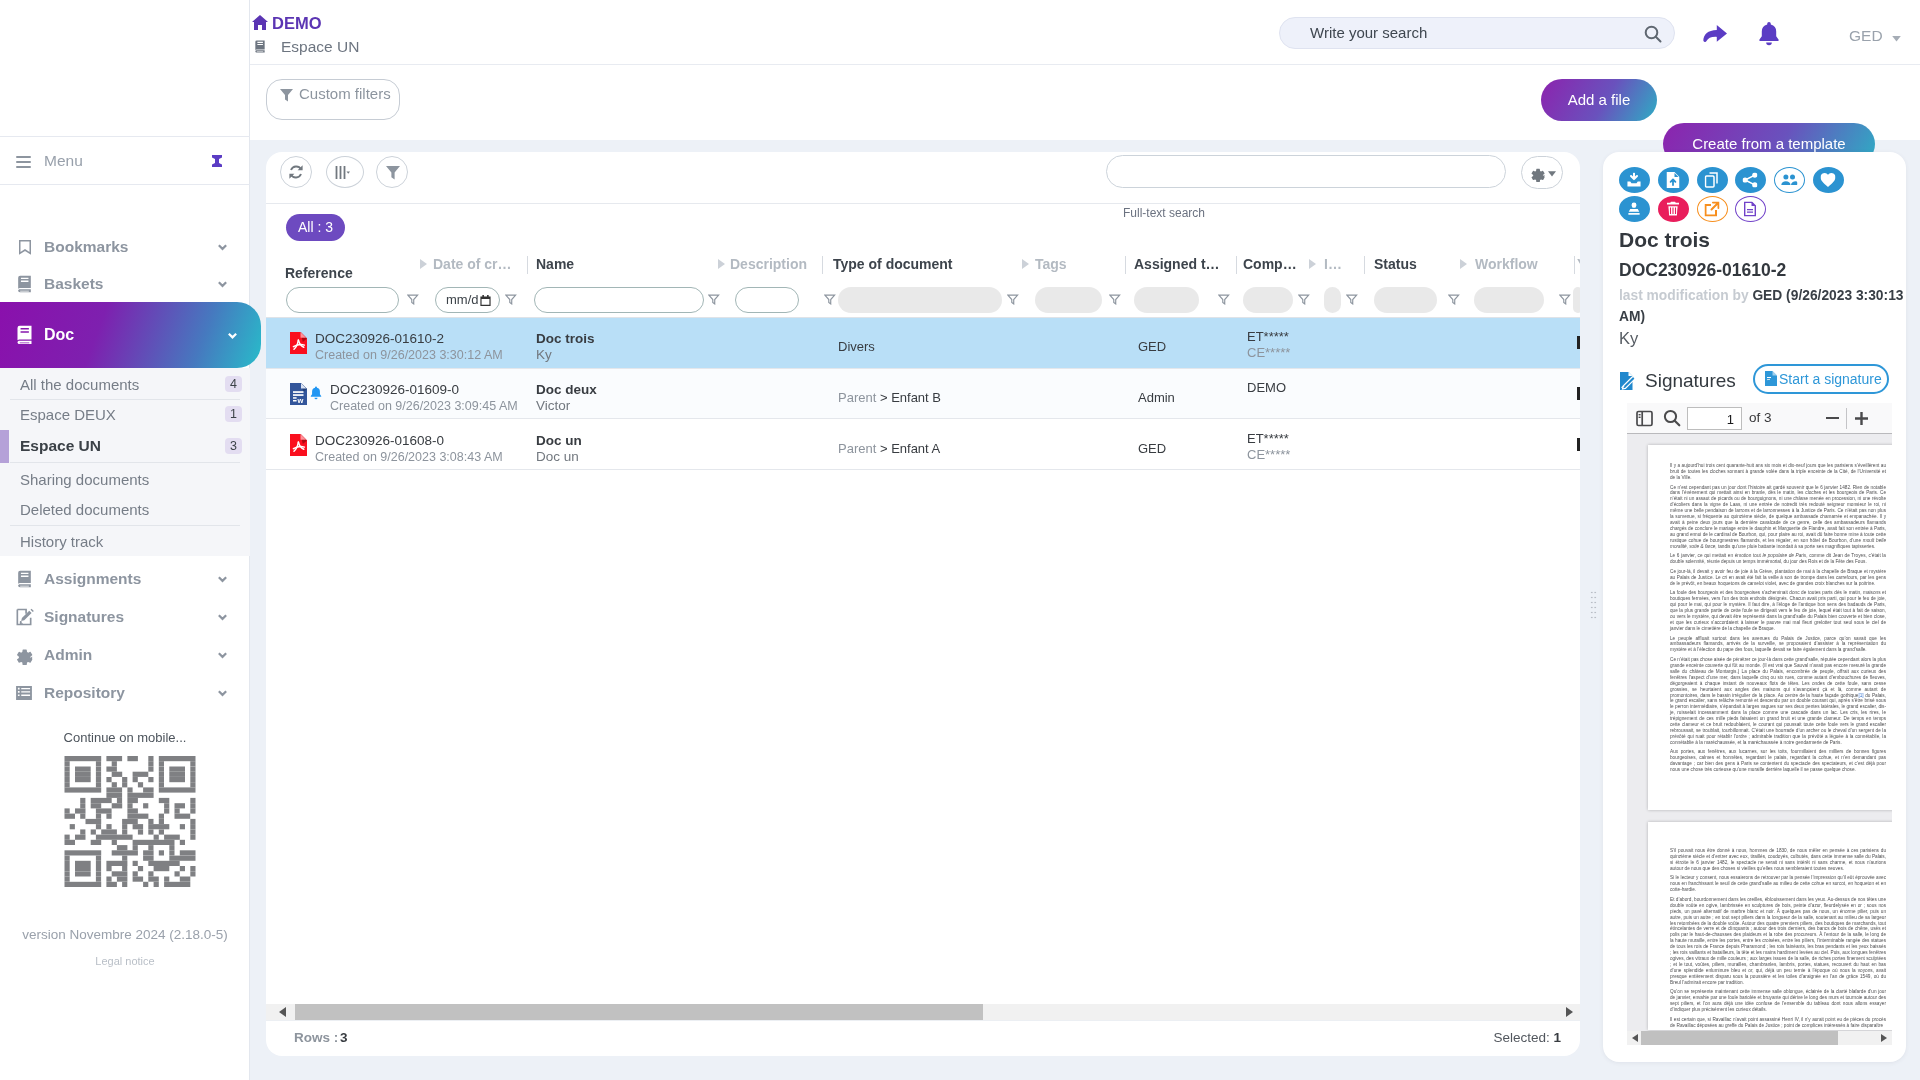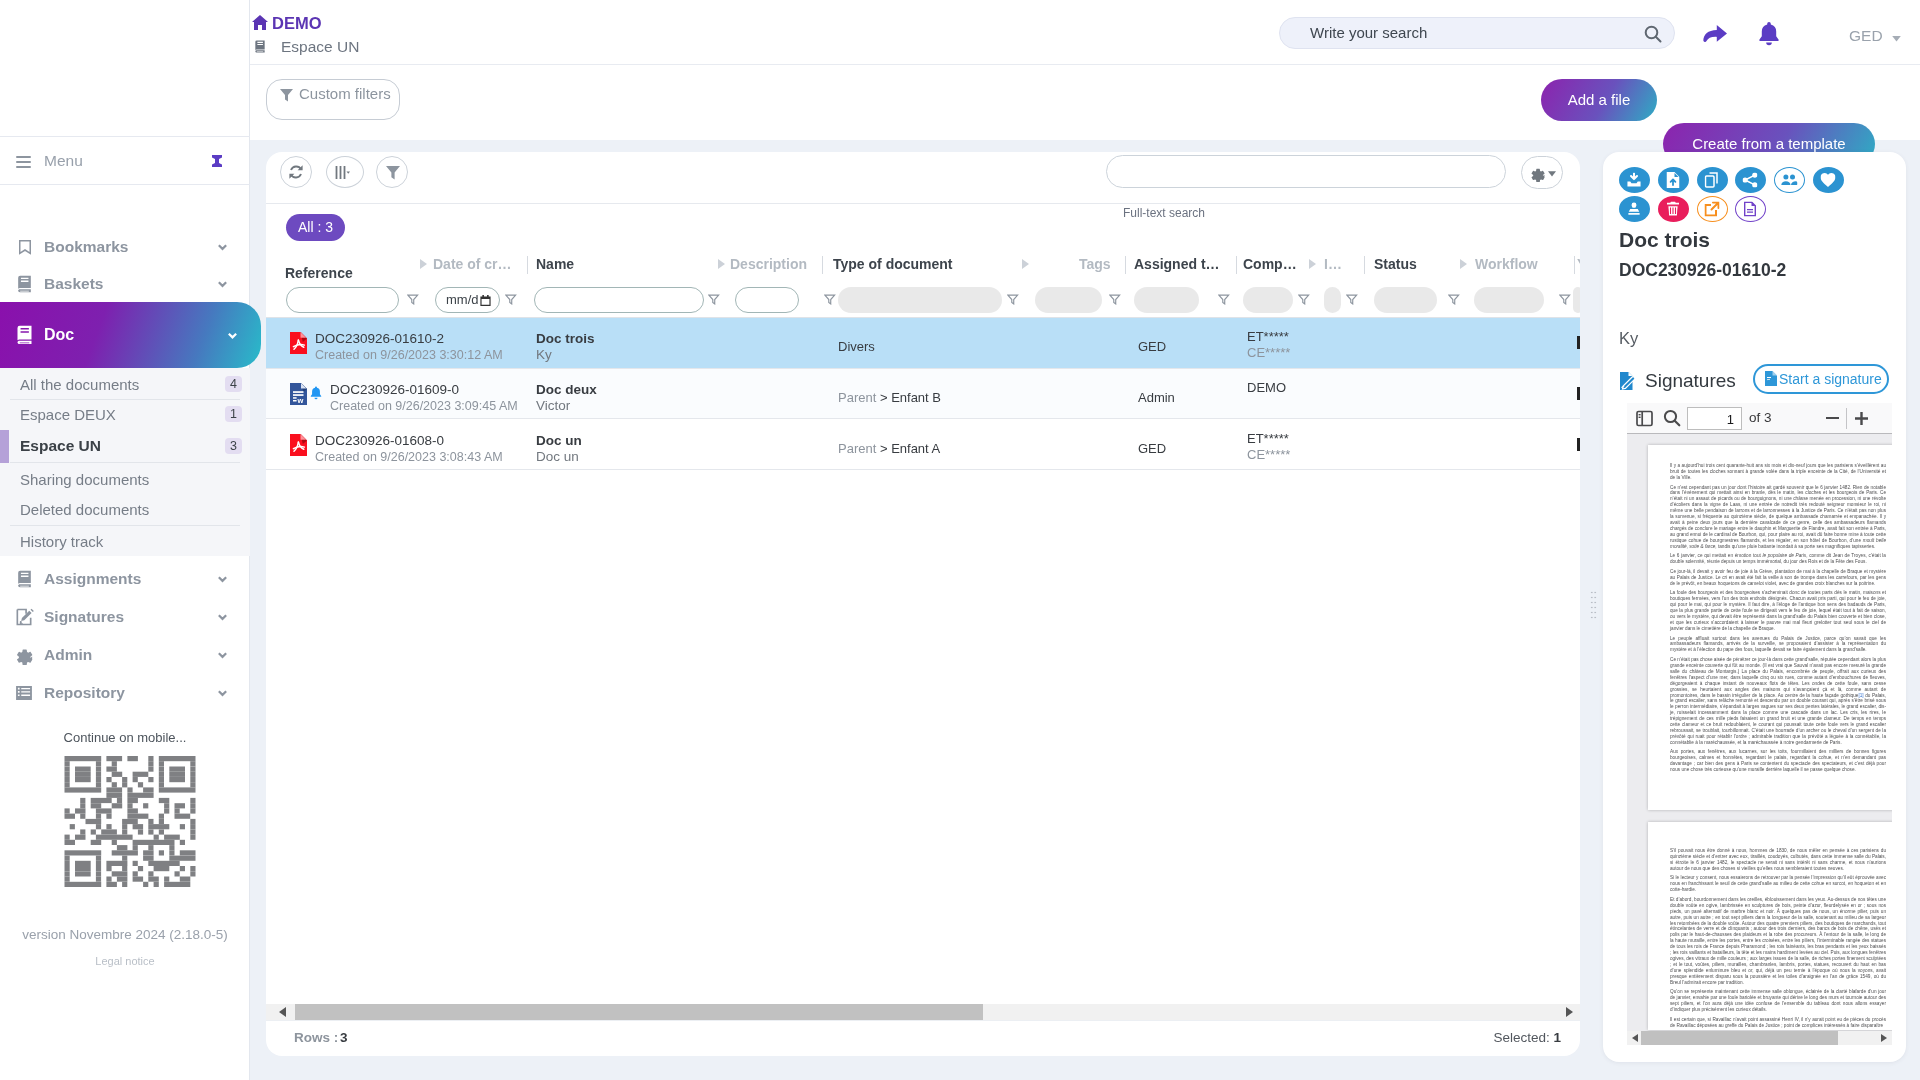--- a/index.html
+++ b/index.html
@@ -430,21 +430,21 @@
   <div class="hdr" style="left:19px;margin-top:9px;">Reference</div>
   <div class="htri" style="left:154px;"></div>
   <div class="hdr g" style="left:167px;">Date of cr…</div>
   <div class="hsep" style="left:261px;"></div>
   <div class="hdr" style="left:270px;">Name</div>
   <div class="htri" style="left:452px;"></div>
   <div class="hdr g" style="left:464px;">Description</div>
   <div class="hsep" style="left:556px;"></div>
   <div class="hdr" style="left:567px;">Type of document</div>
   <div class="htri" style="left:756px;"></div>
-  <div class="hdr g" style="left:769px;margin-left:44px;">Tags</div>
+  <div class="hdr g" style="left:769px;">Tags</div>
   <div class="hsep" style="left:859px;"></div>
   <div class="hdr" style="left:868px;">Assigned t…</div>
   <div class="hsep" style="left:970px;"></div>
   <div class="hdr" style="left:977px;">Comp…</div>
   <div class="htri" style="left:1043px;"></div>
   <div class="hdr g" style="left:1058px;">I…</div>
   <div class="hsep" style="left:1098px;"></div>
   <div class="hdr" style="left:1108px;">Status</div>
   <div class="htri" style="left:1194px;"></div>
   <div class="hdr g" style="left:1209px;">Workflow</div>
@@ -666,20 +666,21 @@
         <path fill="none" stroke="#7142c9" stroke-width="1.4" d="M.7.7 h7 l3.6 3.6 v10 H.7 Z"></path>
         <path fill="#7142c9" d="M7.5.5 v4 h4 Z"></path>
         <g stroke="#7142c9" stroke-width="1.2">
           <path d="M3 8.2 h6 M3 10.6 h6"></path>
         </g>
       </svg>
   </div>
 
   <div style="position:absolute; left:16px; top:76px; font-size:21px; font-weight:bold; color:#33383e;">Doc trois</div>
   <div style="position:absolute; left:16px; top:108px; font-size:17.5px; font-weight:bold; color:#33383e;">DOC230926-01610-2</div>
+  <div style="position:absolute; left:16px; top:134px; width:300px; font-size:13.8px; font-weight:bold; line-height:20.5px; color:#393f46;"><span style="color:#c6cbd1;">last modification by </span>GED (9/26/2023 3:30:13<br>AM)</div>
   <div style="position:absolute; left:16px; top:177px; font-size:16.5px; color:#565c63;">Ky</div>
 
   <svg style="position:absolute; left:16px; top:219px;" width="21" height="20" viewBox="0 0 21 20">
       <path fill="#2188cd" d="M1 1 h8.5 l4 4 V19 H1 Z"></path>
       <path fill="#fff" d="M9.5 1 l4 4 h-4 Z"></path>
       <path fill="#2188cd" stroke="#fff" stroke-width="1.2" d="M6.4 17.4 l-2.9.6.6-2.9 9.1-9.1 a1.2 1.2 0 0 1 1.7 0 l.6.6 a1.2 1.2 0 0 1 0 1.7 z"></path>
       <path stroke="#fff" fill="none" stroke-width="1.1" d="M2.6 16.9 c.7-2.2 1.5-.3 2.5-1.5"></path>
     </svg>
   <div style="position:absolute; left:42px; top:218px; font-size:19px; color:#343a40;">Signatures</div>
   <div style="position:absolute; left:150px; top:212px; width:136px; height:30px; border:2px solid #2e97d8; border-radius:16px;">

